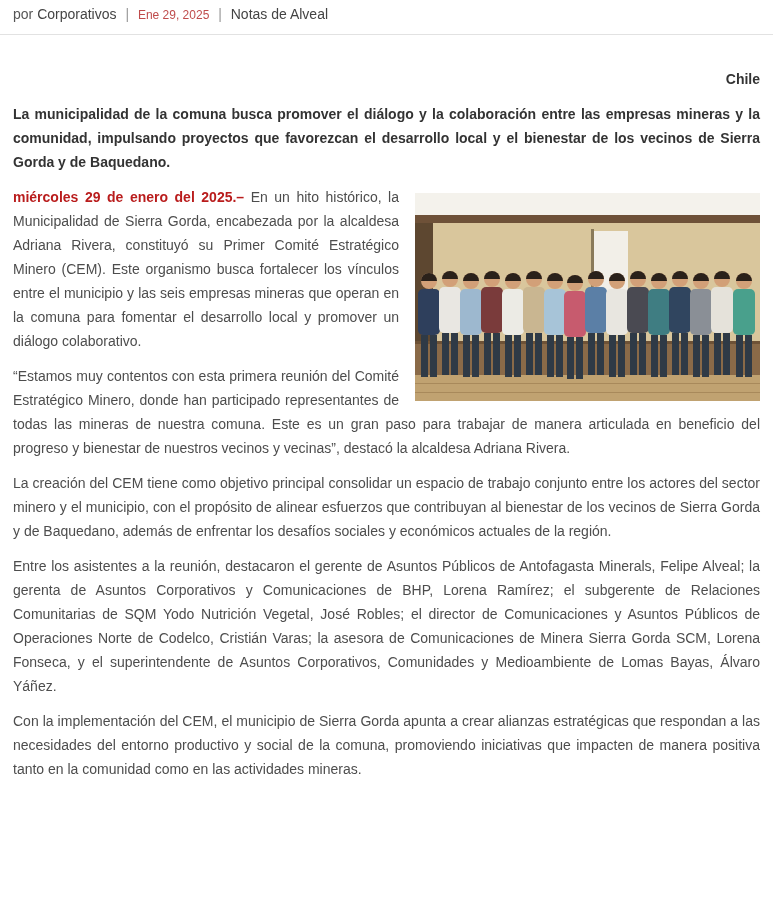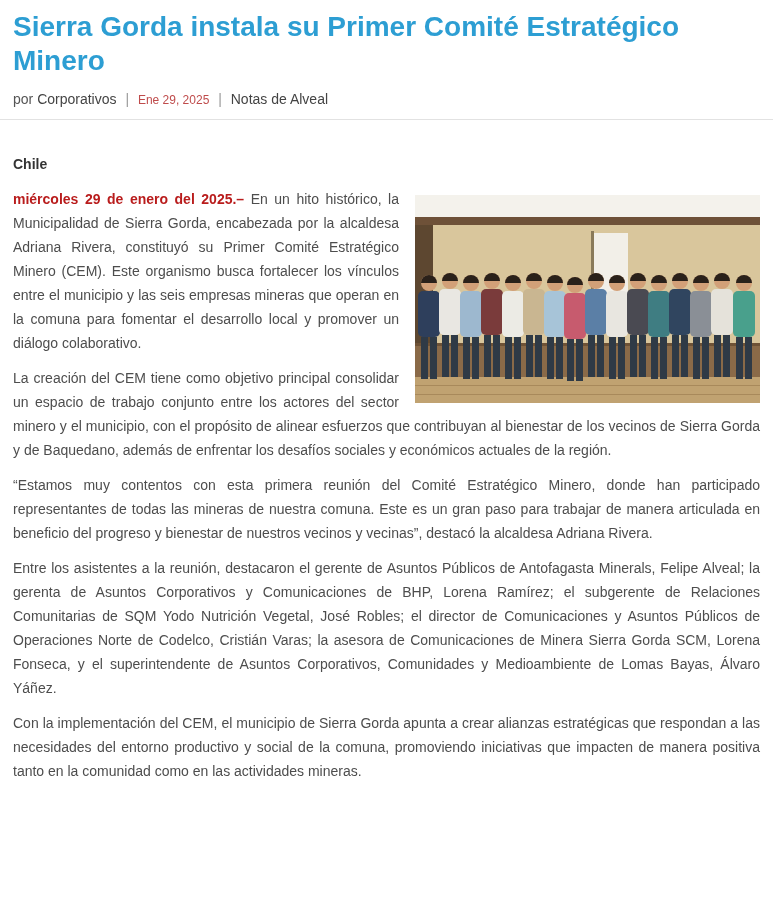--- a/index.html
+++ b/index.html
@@ -32,53 +32,53 @@
     margin: 12px -13px 0 -13px;
   }
 
   .content {
     padding-top: 32px;
     font-size: 14px;
     line-height: 24px;
     text-align: justify;
   }
   .content p { margin-bottom: 11px; }
-  .country { font-weight: bold; color: #333; margin-bottom: 12px; text-align: left; }
+  .country { font-weight: bold; color: #333; margin-bottom: 12px; text-align: right; }
   .lead { font-weight: bold; color: #333; }
   .content strong { color: #b91c1c; }
 
   figure.photo {
     float: right;
     width: 345px;
     margin: 8px 0 10px 16px;
   }
   figure.photo svg { display: block; width: 345px; height: 208px; }
 </style>
 </head>
 <body>
 
 <div class="page">
 
-  <h1 class="article-title">Sierra Gorda instala su Primer Comité Estratégico Minero</h1>
 
   <p class="meta">
     <span>por</span>
     <a class="author">Corporativos</a>
     <span class="sep">|</span>
     <span class="date">Ene 29, 2025</span>
     <span class="sep">|</span>
     <a class="category">Notas de Alveal</a>
   </p>
 
   <hr class="divider">
 
   <div class="content">
 
     <p class="country">Chile</p>
 
+    <p class="lead">La municipalidad de la comuna busca promover el diálogo y la colaboración entre las empresas mineras y la comunidad, impulsando proyectos que favorezcan el desarrollo local y el bienestar de los vecinos de Sierra Gorda y de Baquedano.</p>
 
     <figure class="photo">
       <svg viewBox="0 0 345 208" xmlns="http://www.w3.org/2000/svg" role="img">
         <defs>
           <g id="person">
             <rect x="-8" y="54" width="7" height="42" fill="#2f3a46"></rect>
             <rect x="1" y="54" width="7" height="42" fill="#2f3a46"></rect>
             <rect x="-11" y="8" width="22" height="46" rx="5" fill="currentColor"></rect>
             <circle cx="0" cy="0" r="8" fill="#d2a078"></circle>
             <path d="M -8 0 a 8 8 0 0 1 16 0 z" fill="#2a211a"></path>
@@ -116,22 +116,22 @@
         <use href="#person" transform="translate(244,88)" style="color:#3f7d82"></use>
         <use href="#person" transform="translate(265,86)" style="color:#30455f"></use>
         <use href="#person" transform="translate(286,88)" style="color:#8a8f96"></use>
         <use href="#person" transform="translate(307,86)" style="color:#e5e2da"></use>
         <use href="#person" transform="translate(329,88)" style="color:#49a08c"></use>
       </svg>
     </figure>
 
     <p><strong>miércoles 29 de enero del 2025.–</strong><span> En un hito histórico, la Municipalidad de Sierra Gorda, encabezada por la alcaldesa Adriana Rivera, constituyó su Primer Comité Estratégico Minero (CEM). Este organismo busca fortalecer los vínculos entre el municipio y las seis empresas mineras que operan en la comuna para fomentar el desarrollo local y promover un diálogo colaborativo.</span></p>
 
+    <p>“Estamos muy contentos con esta primera reunión del Comité Estratégico Minero, donde han participado representantes de todas las mineras de nuestra comuna. Este es un gran paso para trabajar de manera articulada en beneficio del progreso y bienestar de nuestros vecinos y vecinas”, destacó la alcaldesa Adriana Rivera.</p>
+
     <p>La creación del CEM tiene como objetivo principal consolidar un espacio de trabajo conjunto entre los actores del sector minero y el municipio, con el propósito de alinear esfuerzos que contribuyan al bienestar de los vecinos de Sierra Gorda y de Baquedano, además de enfrentar los desafíos sociales y económicos actuales de la región.</p>
-
-    <p>“Estamos muy contentos con esta primera reunión del Comité Estratégico Minero, donde han participado representantes de todas las mineras de nuestra comuna. Este es un gran paso para trabajar de manera articulada en beneficio del progreso y bienestar de nuestros vecinos y vecinas”, destacó la alcaldesa Adriana Rivera.</p>
 
     <p>Entre los asistentes a la reunión, destacaron el gerente de Asuntos Públicos de Antofagasta Minerals, Felipe Alveal; la gerenta de Asuntos Corporativos y Comunicaciones de BHP, Lorena Ramírez; el subgerente de Relaciones Comunitarias de SQM Yodo Nutrición Vegetal, José Robles; el director de Comunicaciones y Asuntos Públicos de Operaciones Norte de Codelco, Cristián Varas; la asesora de Comunicaciones de Minera Sierra Gorda SCM, Lorena Fonseca, y el superintendente de Asuntos Corporativos, Comunidades y Medioambiente de Lomas Bayas, Álvaro Yáñez.</p>
 
     <p>Con la implementación del CEM, el municipio de Sierra Gorda apunta a crear alianzas estratégicas que respondan a las necesidades del entorno productivo y social de la comuna, promoviendo iniciativas que impacten de manera positiva tanto en la comunidad como en las actividades mineras.</p>
 
   </div>
 </div>
 
 </body></html>

